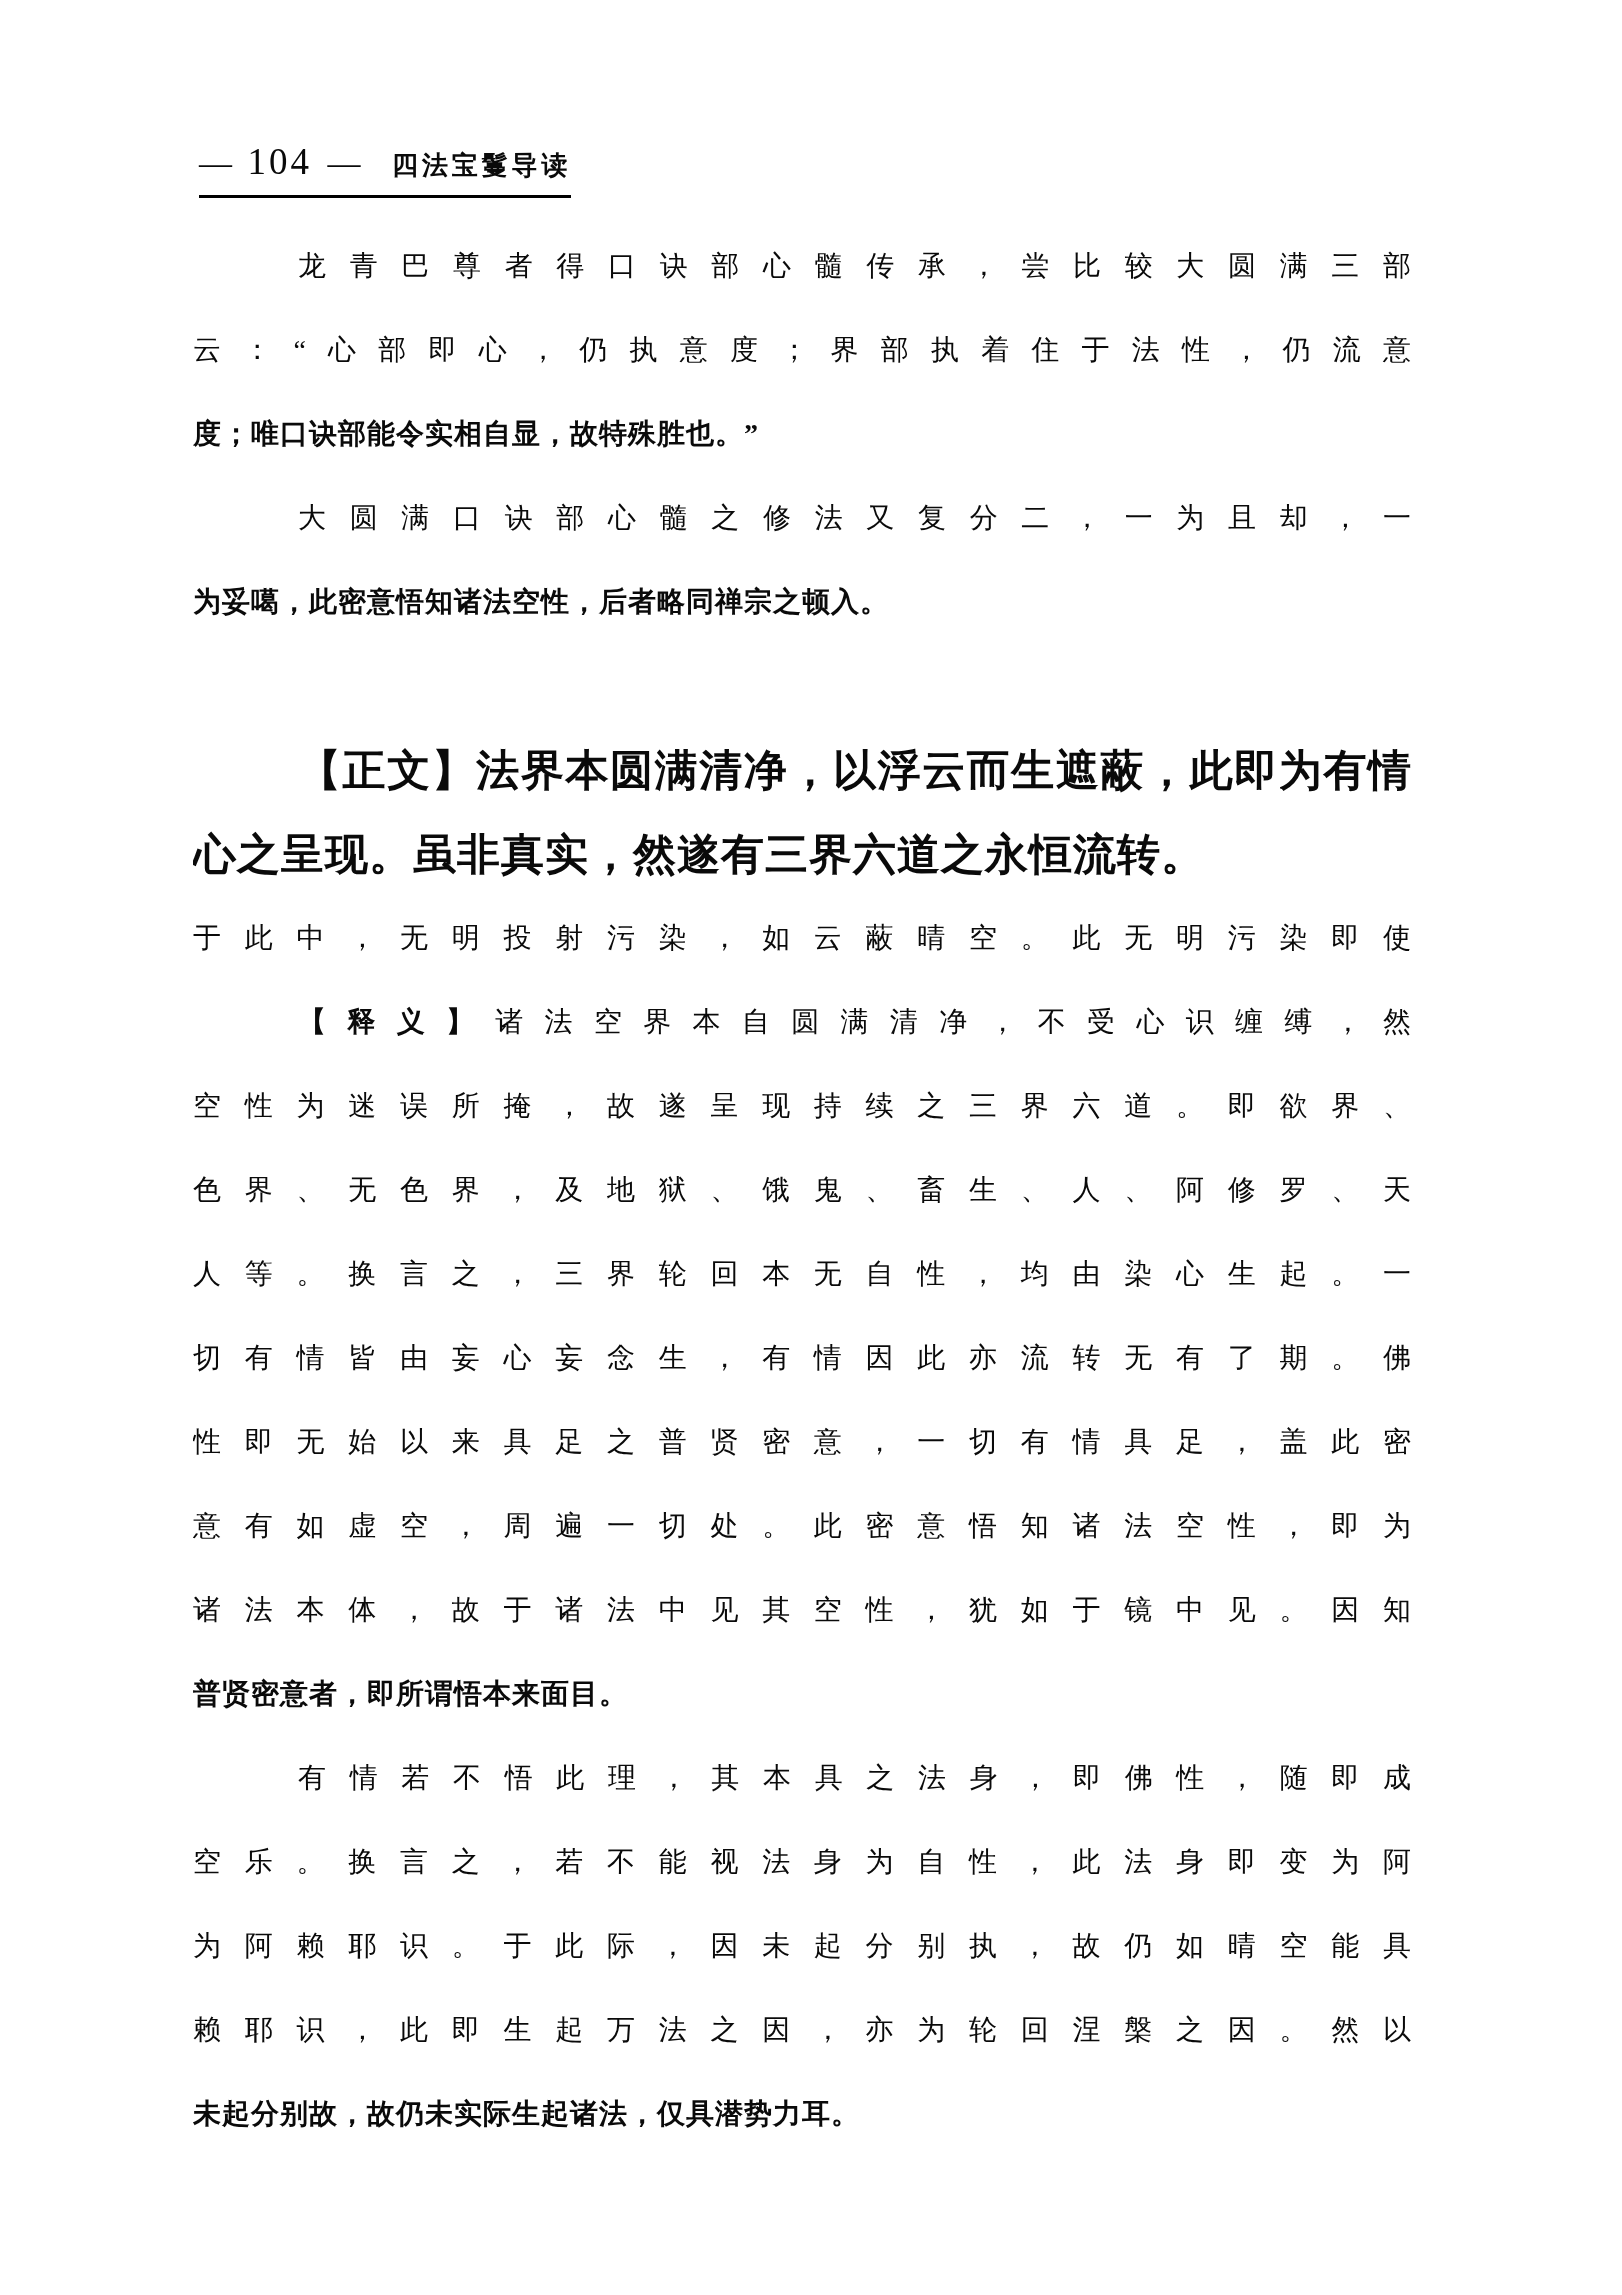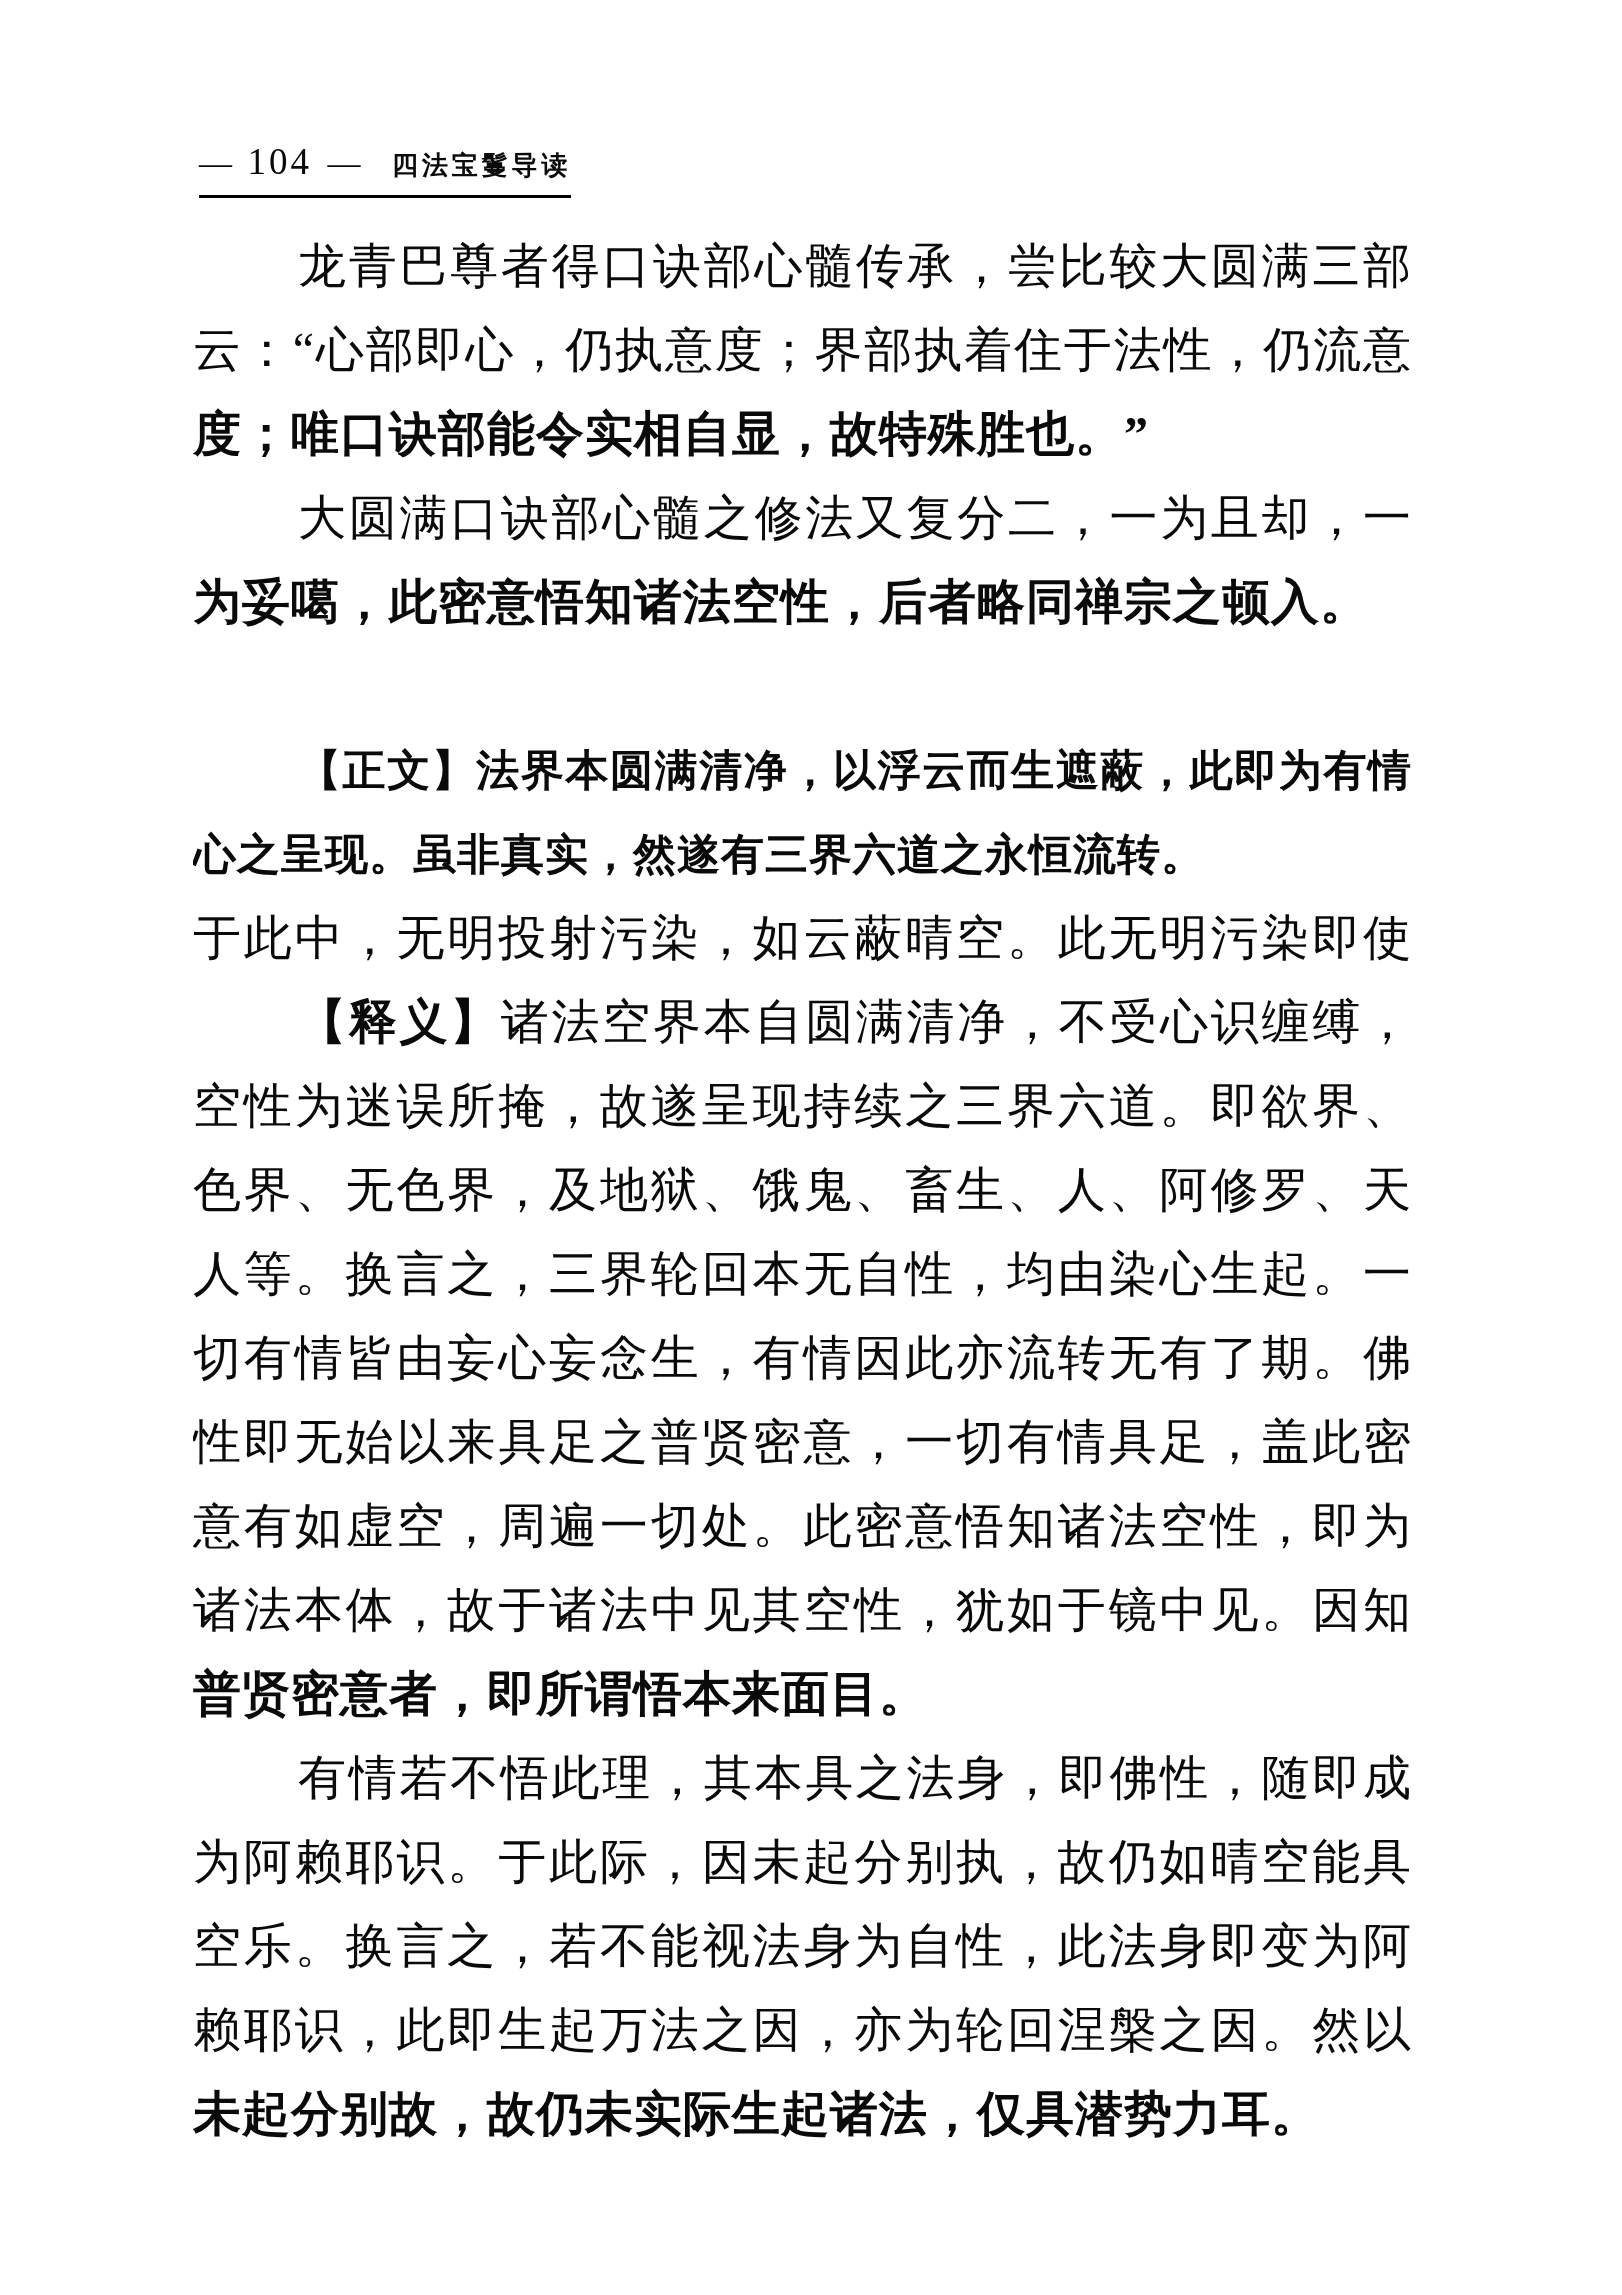--- a/index.html
+++ b/index.html
@@ -31,21 +31,21 @@
   
   .bodycol {
     position: absolute;
     left: 193px;
     top: 224px;
     width: 1219px;
   }
   .line {
     height: 84px;
     line-height: 84px;
-    font-size: 48px;
+    font-size: 28px;
     overflow: hidden;
     letter-spacing: 1px;
   }
   .serif { font-family: "Liberation Serif", "DejaVu Serif", serif; }
   .hei {
     font-family: "Liberation Sans", "DejaVu Sans", sans-serif;
     font-weight: 700;
     font-size: 43px;
   }
   .indent { padding-left: 105px; }
@@ -92,21 +92,21 @@
     <div class="line serif just">空性为迷误所掩，故遂呈现持续之三界六道。即欲界、</div>
     <div class="line serif just">色界、无色界，及地狱、饿鬼、畜生、人、阿修罗、天</div>
     <div class="line serif just">人等。换言之，三界轮回本无自性，均由染心生起。一</div>
     <div class="line serif just">切有情皆由妄心妄念生，有情因此亦流转无有了期。佛</div>
     <div class="line serif just">性即无始以来具足之普贤密意，一切有情具足，盖此密</div>
     <div class="line serif just">意有如虚空，周遍一切处。此密意悟知诸法空性，即为</div>
     <div class="line serif just">诸法本体，故于诸法中见其空性，犹如于镜中见。因知</div>
     <div class="line serif last">普贤密意者，即所谓悟本来面目。</div>
 
     <div class="line serif indent just">有情若不悟此理，其本具之法身，即佛性，随即成</div>
+    <div class="line serif just">空乐。换言之，若不能视法身为自性，此法身即变为阿</div>
     <div class="line serif just">为阿赖耶识。于此际，因未起分别执，故仍如晴空能具</div>
-    <div class="line serif just">空乐。换言之，若不能视法身为自性，此法身即变为阿</div>
     <div class="line serif just">赖耶识，此即生起万法之因，亦为轮回涅槃之因。然以</div>
     <div class="line serif last">未起分别故，故仍未实际生起诸法，仅具潜势力耳。</div>
 
   </div>
 
 </div>
 
 
 </body></html>

